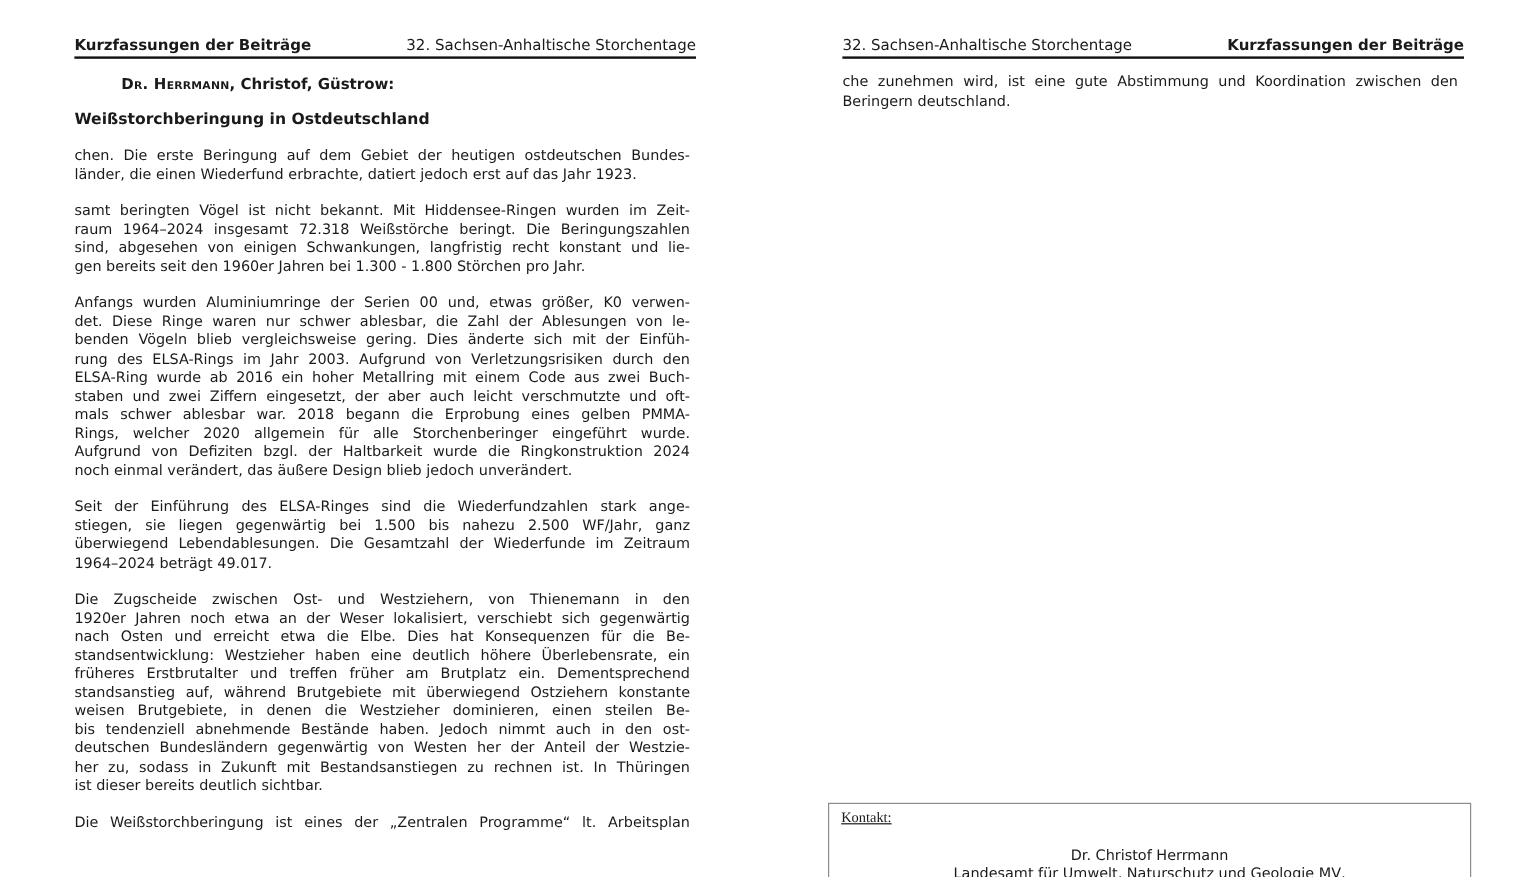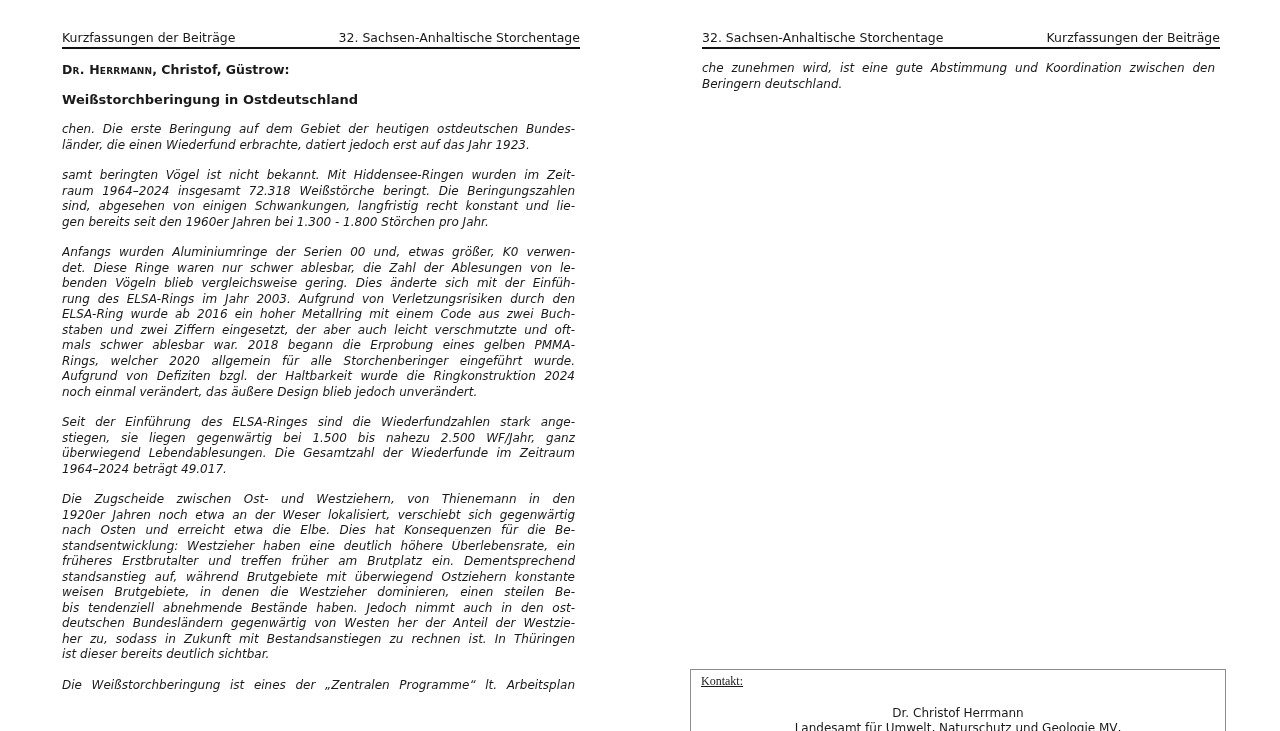--- a/index.html
+++ b/index.html
@@ -39,34 +39,34 @@
     left: 0;
     right: 0;
     display: flex;
     justify-content: space-between;
     align-items: baseline;
     border-bottom: 2px solid var(--rule);
     padding-bottom: 2px;
     font-size: 12.5px;
     line-height: 15px;
   }
-  .rh-bold   { font-weight: normal; text-align: center; }
+  .rh-bold   { font-weight: bold; text-align: center; }
   .rh-normal { font-weight: normal; }
 
   .author {
     position: absolute;
     top: 62px;
     left: 0;
     right: 0;
     font-size: 12.5px;
     font-weight: bold;
     line-height: 15px;
     white-space: nowrap;
   }
-  .author .smallcaps { font-variant: small-caps; letter-spacing: 0.2px; }
+  .author .smallcaps { font-variant: small-caps; letter-spacing: 0.2px; margin-left: 39px; }
 
   .doc-title {
     position: absolute;
     top: 92px;
     left: 0;
     right: 0;
     font-size: 13px;
     font-weight: bold;
     line-height: 15px;
     white-space: nowrap;
@@ -75,21 +75,21 @@
   .body-text {
     position: absolute;
     left: 0;
     right: 0;
     font-size: 12px;
     line-height: 15.5px;
   }
   .page-left  .body-text { top: 122px; }
   .page-right .body-text { top: 61px;  }
 
-  .para { margin: 0 5px 15px 0; font-style: italic; }
+  .para { margin: 0 5px 15px 0; }
   .line {
     text-align: justify;
     text-align-last: justify;
     text-justify: inter-word;
     height: 15.5px;
     overflow: hidden;
   }
   .line.last { text-align-last: left; }
 
   .contact-box {

